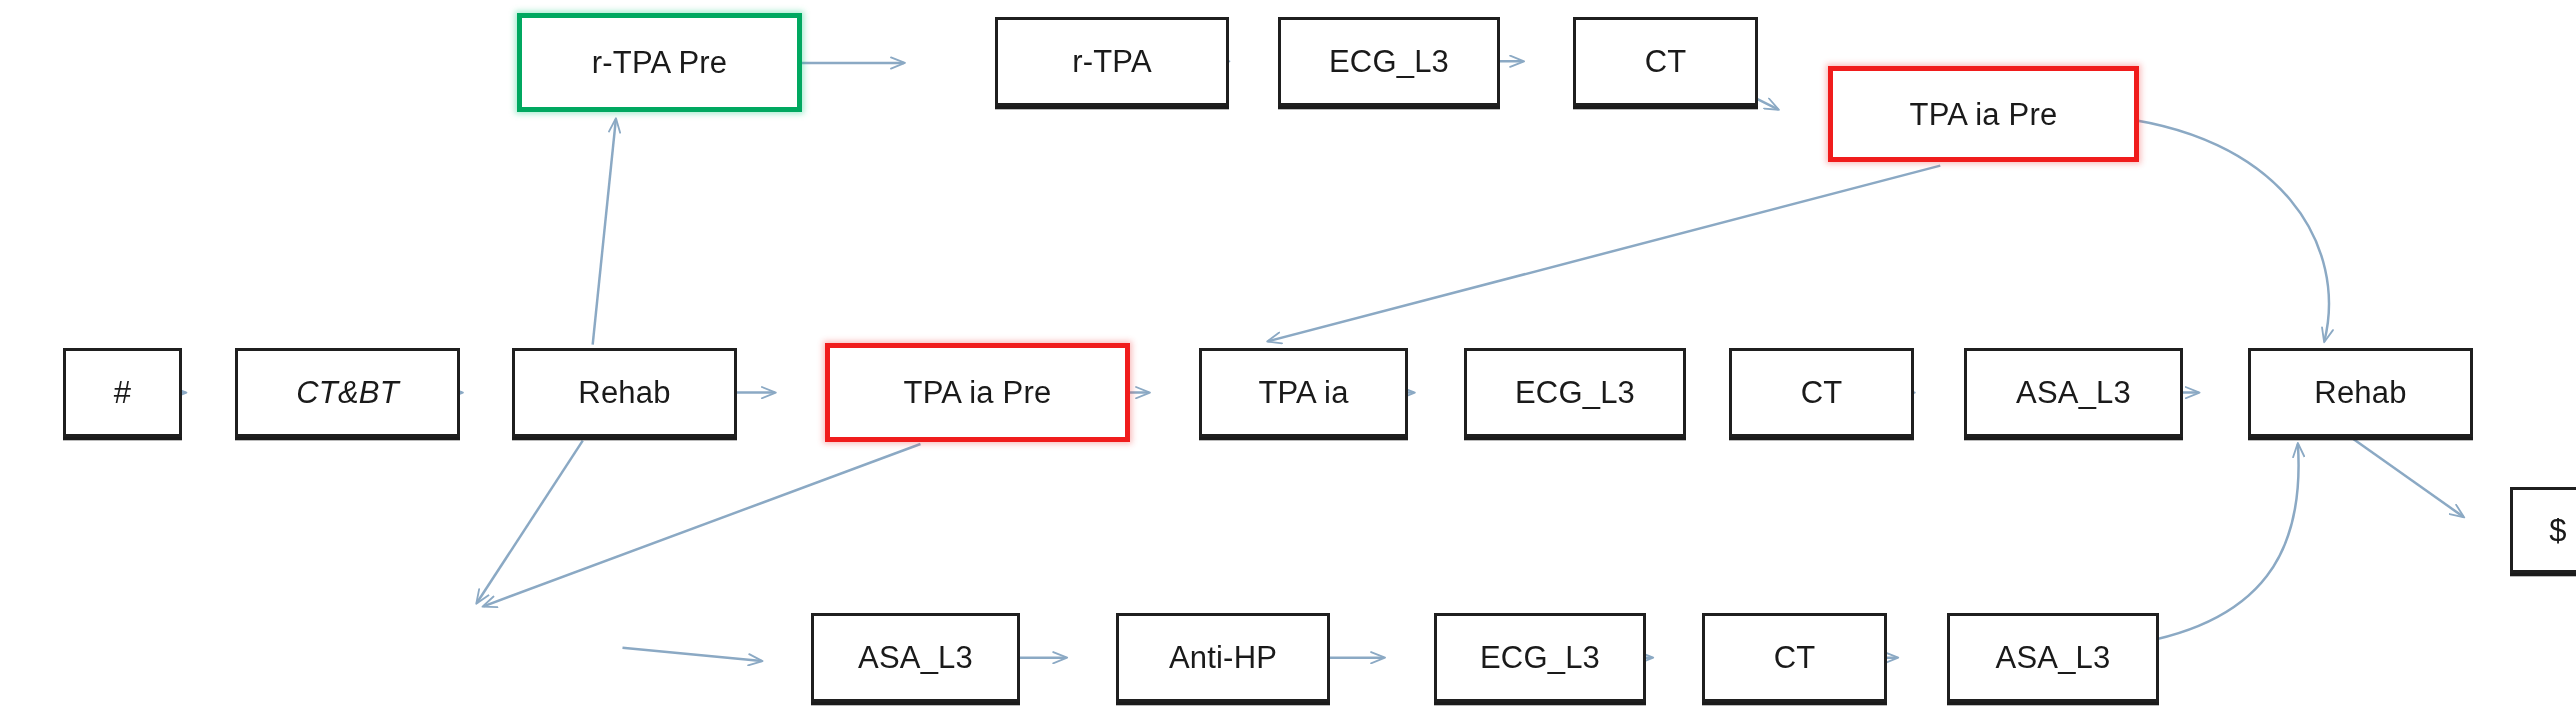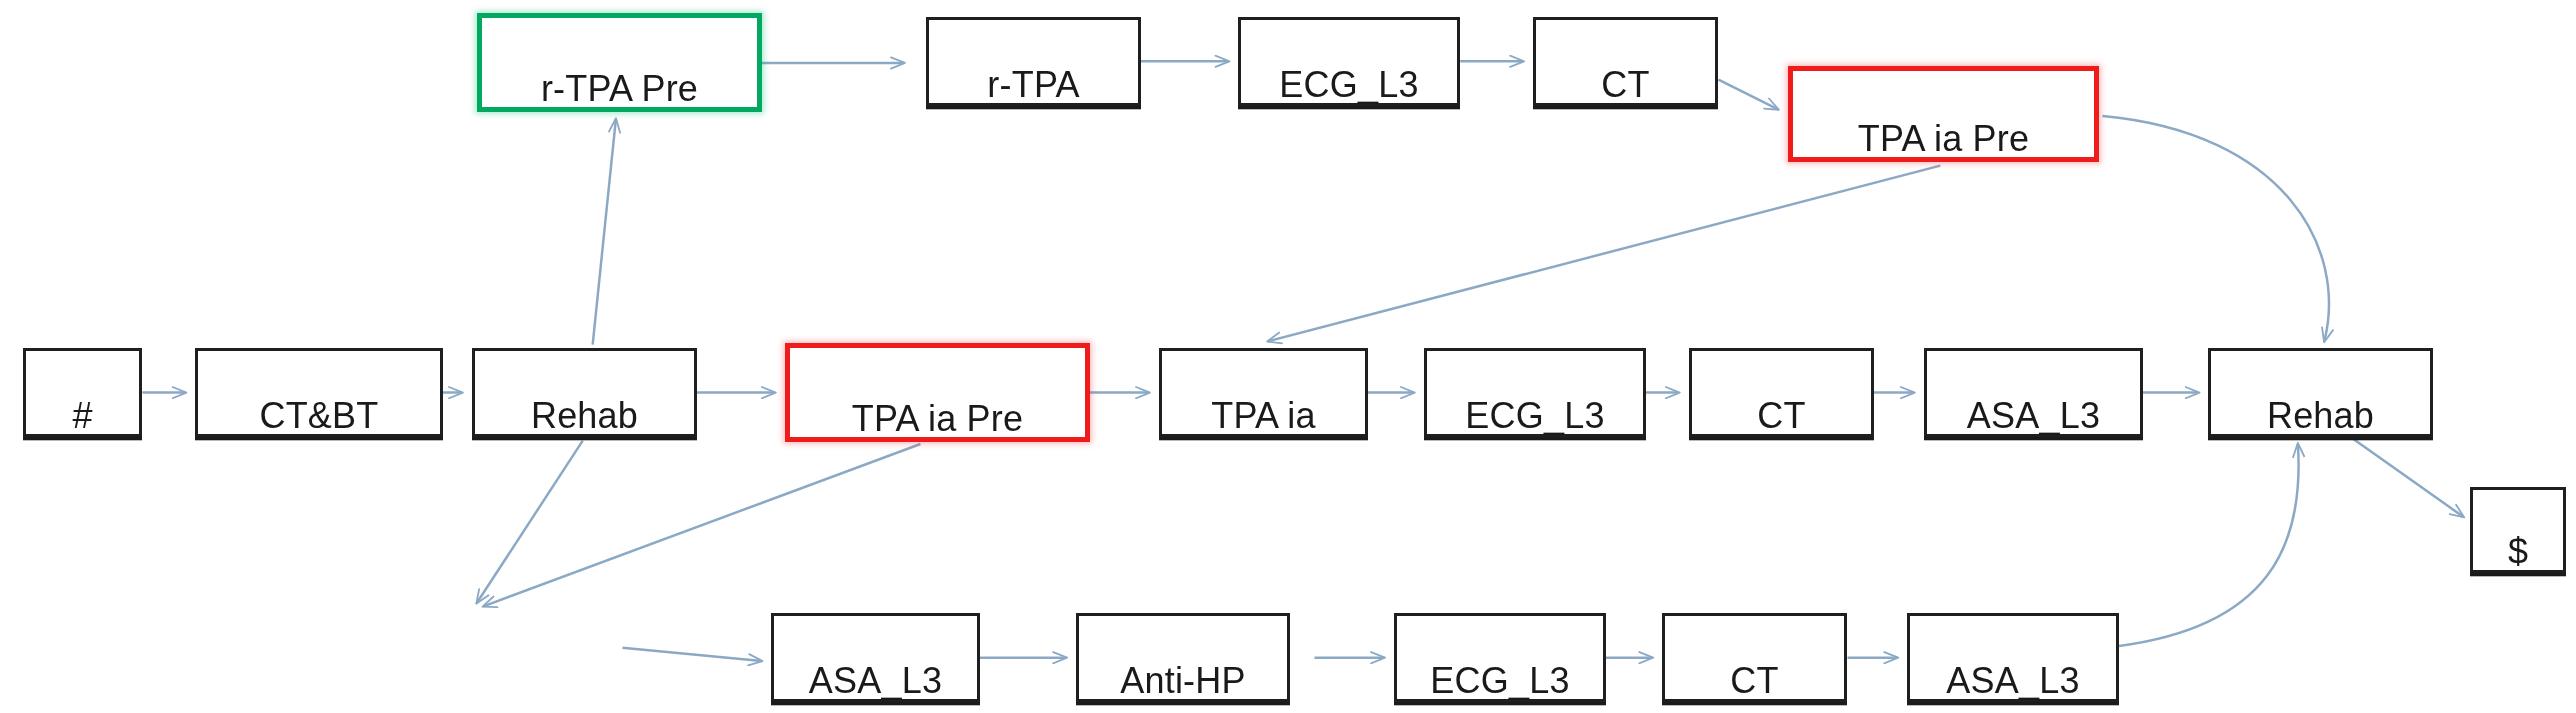--- a/index.html
+++ b/index.html
@@ -21,27 +21,28 @@
     top: 0;
     width: 2576px;
     height: 714px;
     pointer-events: none;
   }
   .node {
     position: absolute;
     box-sizing: border-box;
     background: #ffffff;
     display: flex;
-    align-items: flex-end;
+    align-items: center;
     justify-content: center;
     color: #1a1a1a;
-    font-size: 36px;
+    font-size: 31px;
     line-height: 1;
     letter-spacing: 0.2px;
     white-space: nowrap;
+    margin-left: 40px;
   }
   .node.black {
     border: 3.3px solid #1f1f1f;
     box-shadow: 0 3.3px 0 0 #1b1b1b;
   }
   .node.green {
     border: 5.8px solid #00a860;
     box-shadow: 0 0 5.8px 1.7px rgba(0,200,120,0.35);
   }
   .node.red {
@@ -97,37 +98,37 @@
 
       <path d="M1280,390 C1370,378 1392,330 1388,268"></path>
 
       <path d="M1420,264 L1488,312"></path>
     </g>
   </svg>
 
   <div class="node green" style="left: 477px; top: 13.2px; width: 285px; height: 99px;">
     <span class="node-label">r-TPA Pre</span>
   </div>
-  <div class="node black" style="left: 926px; top: 16.6px; width: 215px; height: 89px;">
+  <div class="node black" style="left: 955px; top: 16.6px; width: 234px; height: 89px;">
     <span class="node-label">r-TPA</span>
   </div>
   <div class="node black" style="left: 1238px; top: 16.6px; width: 222px; height: 89px;">
     <span class="node-label">ECG_L3</span>
   </div>
   <div class="node black" style="left: 1533px; top: 16.6px; width: 185px; height: 89px;">
     <span class="node-label">CT</span>
   </div>
   <div class="node red" style="left: 1788px; top: 66px; width: 311px; height: 96px;">
     <span class="node-label">TPA ia Pre</span>
   </div>
 
   <div class="node black" style="left: 23px; top: 348px; width: 119px; height: 89px;">
     <span class="node-label">#</span>
   </div>
-  <div class="node black" style="left: 195px; top: 348px; width: 248px; height: 89px;">
+  <div class="node black" style="left: 195px; top: 348px; width: 225px; height: 89px; font-style: italic;">
     <span class="node-label">CT&amp;BT</span>
   </div>
   <div class="node black" style="left: 472px; top: 348px; width: 225px; height: 89px;">
     <span class="node-label">Rehab</span>
   </div>
   <div class="node red" style="left: 785px; top: 343px; width: 305px; height: 99px;">
     <span class="node-label">TPA ia Pre</span>
   </div>
   <div class="node black" style="left: 1159px; top: 348px; width: 209px; height: 89px;">
     <span class="node-label">TPA ia</span>

